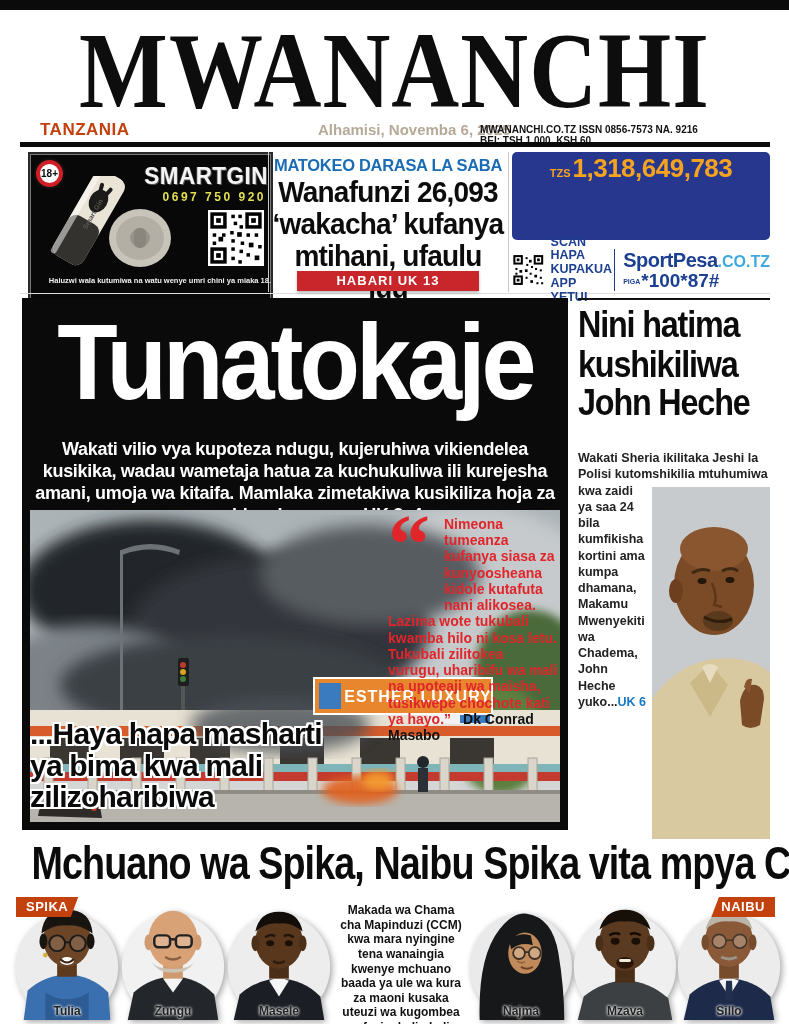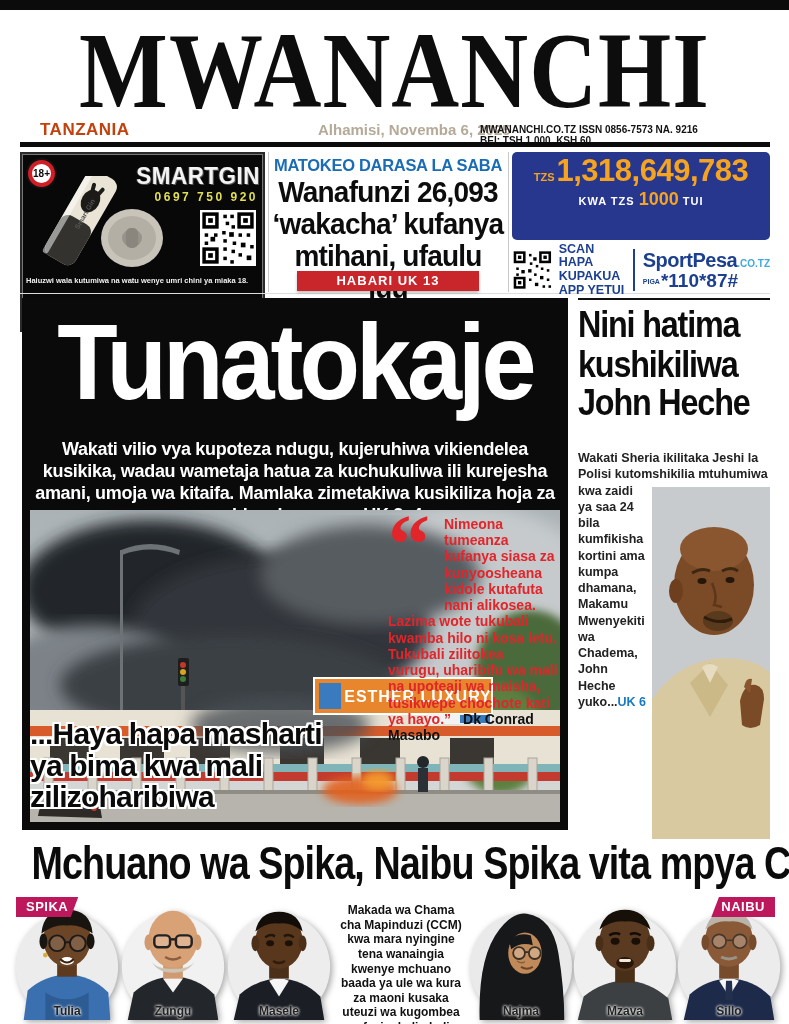--- a/index.html
+++ b/index.html
@@ -17,58 +17,58 @@
   .mast-date{left:290px;top:121px;font-size:15px;font-weight:700;color:#b5a998;margin-left:28px;}
   .mast-info{left:480px;top:124px;width:295px;font-size:10px;font-weight:700;color:#111;
     display:flex;justify-content:space-between;flex-direction:column;}
   .mast-rule{left:20px;top:142px;width:750px;height:5px;background:#0b0b0b;}
 
   
   .vdiv{width:1px;background:#c9c9c9;top:152px;height:140px;}
   .strip-hr{left:20px;top:293px;width:750px;height:1px;background:#ddd;}
 
   
-  .ad-sg{left:20px;top:152px;width:245px;height:180px;background:#080808;
+  .ad-sg{left:28px;top:152px;width:245px;height:180px;background:#080808;
     border:2px solid #2a2a2a;box-shadow:inset 0 0 0 1px #777;box-sizing:border-box;}
   .age-badge{left:6px;top:6px;width:27px;height:27px;border-radius:50%;background:#fff;
     border:4px solid #d01e26;box-shadow:0 0 0 2px #111;color:#0a0a0a;font-size:10px;font-weight:800;
     display:flex;align-items:center;justify-content:center;box-sizing:border-box;}
   .sg-brand{left:102px;top:8px;width:136px;text-align:right;color:#f4f4f4;font-weight:800;
     font-size:22px;letter-spacing:.5px;transform:scale(1.02,1.1);transform-origin:right top;
     text-shadow:1px 1px 0 #555,-1px 0 0 #333;}
   .sg-phone{left:104px;top:36px;width:132px;text-align:right;color:#e3df52;font-weight:800;
     font-size:12px;letter-spacing:2.5px;}
   .sg-qr{left:178px;top:56px;}
   .sg-cans{left:2px;top:22px;}
-  .sg-disc{left:4px;top:122px;width:237px;text-align:left;color:#f0f0f0;font-size:7.5px;font-weight:700;}
+  .sg-disc{left:4px;top:122px;width:237px;text-align:right;color:#f0f0f0;font-size:7.5px;font-weight:700;}
 
   
   .ts-kicker{left:272px;top:156px;width:232px;text-align:center;color:#1a6cb4;
     font-size:16.5px;font-weight:800;letter-spacing:-.3px;}
   .ts-head{left:272px;top:176px;width:232px;text-align:center;color:#0c0c0c;
     font-size:28px;font-weight:800;line-height:1.06;letter-spacing:-.8px;
     transform:scale(1,1.08);transform-origin:center top;}
   .ts-ribbon{left:297px;top:271px;width:182px;height:20px;background:#c9262c;
     color:#fff;font-size:13px;font-weight:800;letter-spacing:1px;text-align:center;line-height:20px;
     box-shadow:0 2px 3px rgba(0,0,0,.25);}
 
   
   .jp-blue{left:512px;top:152px;width:258px;height:88px;background:#28378e;border-radius:5px;
     text-align:center;color:#fff;}
   .jp-title{margin-top:8px;font-size:22px;font-weight:800;letter-spacing:.5px;}
   .jp-amt{margin-top:1px;font-weight:800;color:#f6a41f;white-space:nowrap;}
   .jp-amt .cur{font-size:11px;margin-right:2px;}
-  .jp-amt .num{font-size:31px;letter-spacing:-.5px;}
+  .jp-amt .num{font-size:26px;letter-spacing:-.5px;}
   .jp-kwa{margin-top:0;font-size:11px;font-weight:700;letter-spacing:1px;}
   .jp-kwa .stake{color:#f6a41f;font-size:18px;font-weight:800;letter-spacing:0;}
   .jp-bot{left:512px;top:248px;width:258px;height:44px;display:flex;align-items:center;}
   .jp-scan{color:#1c3f8f;font-weight:800;font-size:12.5px;line-height:1.1;width:78px;margin-left:6px;}
   .jp-vdiv{width:2px;height:42px;background:#1c3f8f;margin:0 8px 0 2px;}
   .sp-logo{font-size:20px;font-weight:800;color:#1c3f8f;letter-spacing:-.5px;line-height:1;}
-  .sp-suffix{font-size:10px;font-weight:800;color:#3fa9e0;}
+  .sp-suffix{font-size:16px;font-weight:800;color:#3fa9e0;}
   .sp-ussd{font-size:19px;font-weight:800;color:#1c3f8f;line-height:1.05;}
   .sp-ussd .pre{font-size:7px;vertical-align:3px;margin-right:1px;}
 
   
   .main-box{left:22px;top:298px;width:546px;height:532px;background:#0a0a0a;}
   .main-head{position:absolute;left:0;top:-4px;width:100%;text-align:center;color:#fff;
     font-size:99px;font-weight:800;letter-spacing:-4px;line-height:1.28;
     transform:scale(1,1.08);transform-origin:center top;}
   .main-deck{position:absolute;left:12px;top:140px;width:522px;text-align:center;color:#fff;
     font-size:18px;font-weight:700;line-height:1.23;letter-spacing:-.3px;}
@@ -91,21 +91,21 @@
   .side-body{position:absolute;left:0;top:152px;width:192px;font-size:12.5px;font-weight:600;
     color:#222;line-height:1.3;}
   .heche{float:right;width:118px;height:352px;margin:4px 0 0 4px;shape-outside:inset(0);}
   .pageref{color:#1779c4;font-weight:800;}
 
   
   .bot-head{left:0;top:838px;width:789px;text-align:center;color:#0b0b0b;
     font-size:41px;font-weight:800;letter-spacing:-1px;white-space:nowrap;
     transform:scale(.92,1.12);transform-origin:center top;}
   .strip{left:0;top:895px;width:789px;height:129px;}
-  .tag{position:absolute;top:2px;height:20px;background:#be185d;color:#fff;font-size:13px;
+  .tag{position:absolute;top:2px;height:20px;background:#c2410c;color:#fff;font-size:13px;
     font-weight:800;letter-spacing:.5px;line-height:20px;padding:0 10px;z-index:5;}
   .tag-spika{left:16px;clip-path:polygon(0 0,100% 0,88% 100%,0 100%);}
   .tag-naibu{right:14px;clip-path:polygon(12% 0,100% 0,100% 100%,0 100%);text-align:center;}
   .portrait{position:absolute;bottom:4px;width:106px;height:122px;}
   .portrait svg{position:absolute;left:0;top:0;filter:drop-shadow(2px 2px 3px rgba(0,0,0,.35));}
   .pname{position:absolute;bottom:2px;width:100%;text-align:center;font-size:12px;font-weight:800;
     color:#222;text-shadow:0 0 3px #fff,0 0 3px #fff;z-index:4;}
   .center-note{position:absolute;left:336px;top:8px;width:130px;text-align:center;
     font-size:12px;font-weight:700;color:#111;line-height:1.22;z-index:4;}
 </style>
@@ -191,25 +191,20 @@
   <div class="abs strip-hr"></div>
 
   <div class="abs ts-kicker">MATOKEO DARASA LA SABA</div>
   <div class="abs ts-head">Wanafunzi 26,093 ‘wakacha’ kufanya mtihani, ufaulu juu</div>
   <div class="abs ts-ribbon">HABARI UK 13</div>
 
   <div class="abs jp-blue">
     <div class="jp-amt">
       <span class="cur">TZS</span><span class="num">1,318,649,783</span>
     </div>
-    <div class="jp-kwa">
-      <span>KWA TZS</span>
-      <span class="stake">1000</span>
-      <span>TUI</span>
-    </div>
   </div>
   <div class="abs jp-bot">
     <svg width="44" height="44" viewBox="0 0 48 48">
       <rect width="48" height="48" fill="#fff"></rect>
       <g fill="#000">
         <rect x="2" y="2" width="14" height="14"></rect>
           <rect x="32" y="2" width="14" height="14"></rect>
           <rect x="2" y="32" width="14" height="14"></rect>
         <rect x="20" y="5" width="3" height="3"></rect>
           <rect x="25" y="9" width="4" height="4"></rect>
@@ -240,21 +235,21 @@
           <rect x="7" y="37" width="4" height="4"></rect>
         </g>
     </svg>
     <div class="jp-scan">SCAN HAPA KUPAKUA APP YETUI</div>
     <div class="jp-vdiv"></div>
     <div>
       <div>
         <span class="sp-logo">SportPesa</span><span class="sp-suffix">.CO.TZ</span>
       </div>
       <div class="sp-ussd">
-        <span class="pre">PIGA</span><span>*110*87#</span>
+        <span class="pre">PIGA</span><span>*100*87#</span>
       </div>
     </div>
   </div>
 
   <div class="abs main-box">
     <div class="main-head">Tunatokaje</div>
     <div class="main-deck">Wakati vilio vya kupoteza ndugu, kujeruhiwa vikiendelea kusikika, wadau wametaja hatua za kuchukuliwa ili kurejesha amani, umoja wa kitaifa. Mamlaka zimetakiwa kusikiliza hoja za wananchi ambao nao... UK 3, 4</div>
     <div class="photo">
       <svg width="530" height="312" viewBox="0 0 530 312">
         <defs>

